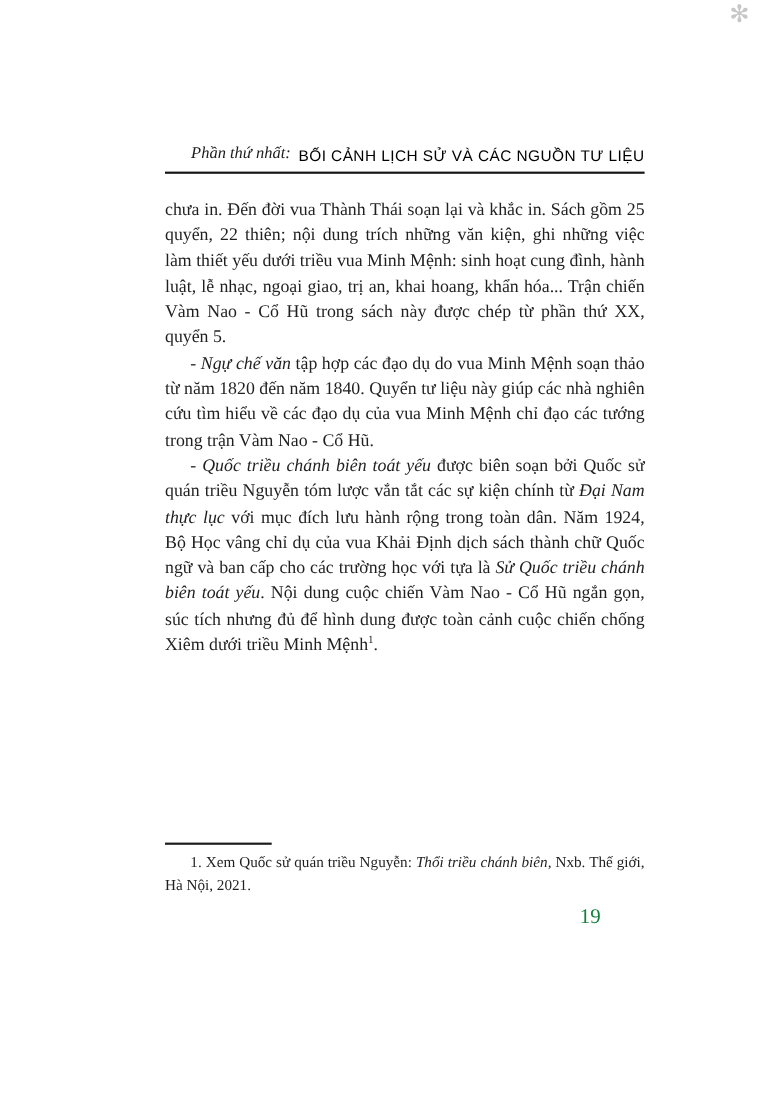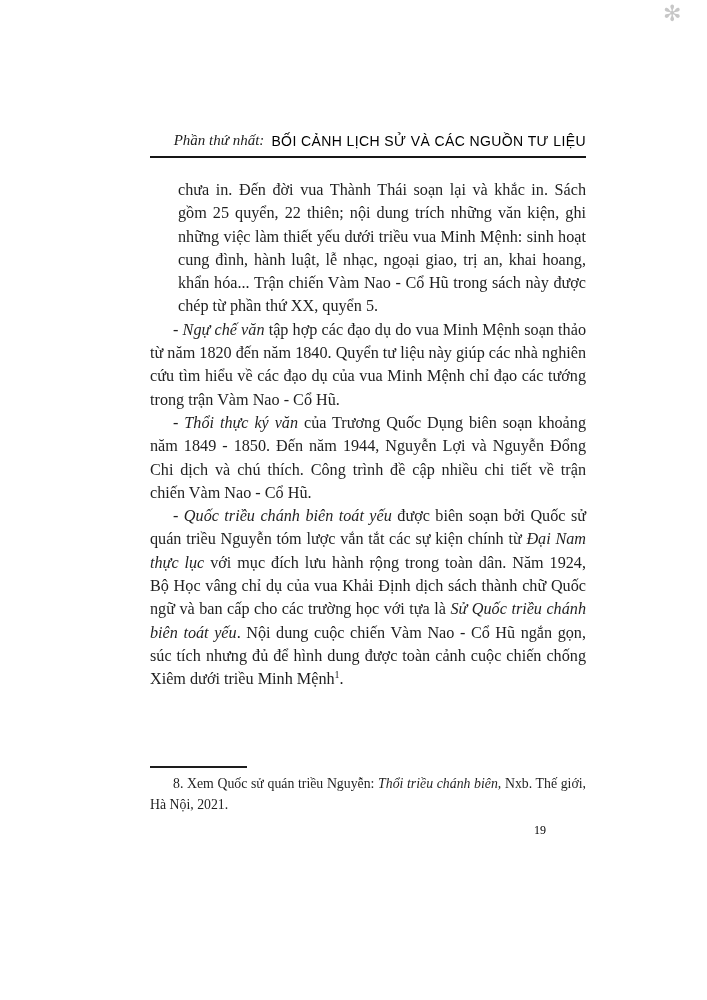--- a/index.html
+++ b/index.html
@@ -58,21 +58,21 @@
     top: 179px;
     width: 436px;
     font-size: 16.2px;
     line-height: 23.3px;
     text-align: justify;
   }
   .page-body p {
     margin: 0;
     text-indent: 23px;
   }
-  .page-body p.no-indent { text-indent: 0; margin-left: 28px; }
+  .page-body p.no-indent { text-indent: 0; }
   em { font-style: italic; margin-top: 15px; }
   sup {
     font-size: 10px;
     line-height: 0;
     vertical-align: super;
   }
   .footnote-rule {
     position: absolute;
     left: 150px;
     top: 766px;
@@ -89,44 +89,43 @@
     line-height: 21px;
     text-align: justify;
     text-indent: 23px;
   }
   .page-number {
     position: absolute;
     left: 150px;
     top: 823px;
     width: 396px;
     text-align: right;
-    font-size: 12px;
-    color: #000000;
+    font-size: 19px;
+    color: #15803d;
   }
 </style>
 </head>
 <body>
 
 <div class="page">
 
   <div class="ornament">✻</div>
 
   <div class="running-head">
     <span class="part">Phần thứ nhất:</span>
     <span class="title">BỐI CẢNH LỊCH SỬ VÀ CÁC NGUỒN TƯ LIỆU</span>
   </div>
 
   <div class="header-rule"></div>
 
   <div class="page-body">
     <p class="no-indent"><span>chưa in. Đến đời vua Thành Thái soạn lại và khắc in. Sách gồm 25 quyển, 22 thiên; nội dung trích những văn kiện, ghi những việc làm thiết yếu dưới triều vua Minh Mệnh: sinh hoạt cung đình, hành luật, lễ nhạc, ngoại giao, trị an, khai hoang, khẩn hóa... Trận chiến Vàm Nao - Cổ Hũ trong sách này được chép từ phần thứ XX, quyển 5.</span></p>
     <p><span>- </span><em>Ngự chế văn</em><span> tập hợp các đạo dụ do vua Minh Mệnh soạn thảo từ năm 1820 đến năm 1840. Quyển tư liệu này giúp các nhà nghiên cứu tìm hiểu về các đạo dụ của vua Minh Mệnh chỉ đạo các tướng trong trận Vàm Nao - Cổ Hũ.</span></p>
-    <p><span>- </span><em>Thổi thực ký văn</em><span> của Trương Quốc Dụng biên soạn khoảng năm 1849 - 1850. Đến năm 1944, Nguyễn Lợi và Nguyễn Đổng Chi dịch và chú thích. Công trình đề cập nhiều chi tiết về trận chiến Vàm Nao - Cổ Hũ.</span></p>
     <p><span>- </span><em>Quốc triều chánh biên toát yếu</em><span> được biên soạn bởi Quốc sử quán triều Nguyễn tóm lược vắn tắt các sự kiện chính từ </span><em>Đại Nam thực lục</em><span> với mục đích lưu hành rộng trong toàn dân. Năm 1924, Bộ Học vâng chỉ dụ của vua Khải Định dịch sách thành chữ Quốc ngữ và ban cấp cho các trường học với tựa là </span><em>Sử Quốc triều chánh biên toát yếu</em><span>. Nội dung cuộc chiến Vàm Nao - Cổ Hũ ngắn gọn, súc tích nhưng đủ để hình dung được toàn cảnh cuộc chiến chống Xiêm dưới triều Minh Mệnh</span><sup>1</sup><span>.</span></p>
   </div>
 
   <div class="footnote-rule"></div>
 
-  <div class="footnote"><span>8. Xem Quốc sử quán triều Nguyễn: </span><em>Thổi triều chánh biên,</em><span> Nxb. Thế giới, Hà Nội, 2021.</span></div>
+  <div class="footnote"><span>1. Xem Quốc sử quán triều Nguyễn: </span><em>Thổi triều chánh biên,</em><span> Nxb. Thế giới, Hà Nội, 2021.</span></div>
 
   <div class="page-number">19</div>
 
 </div>
 
 </body></html>

